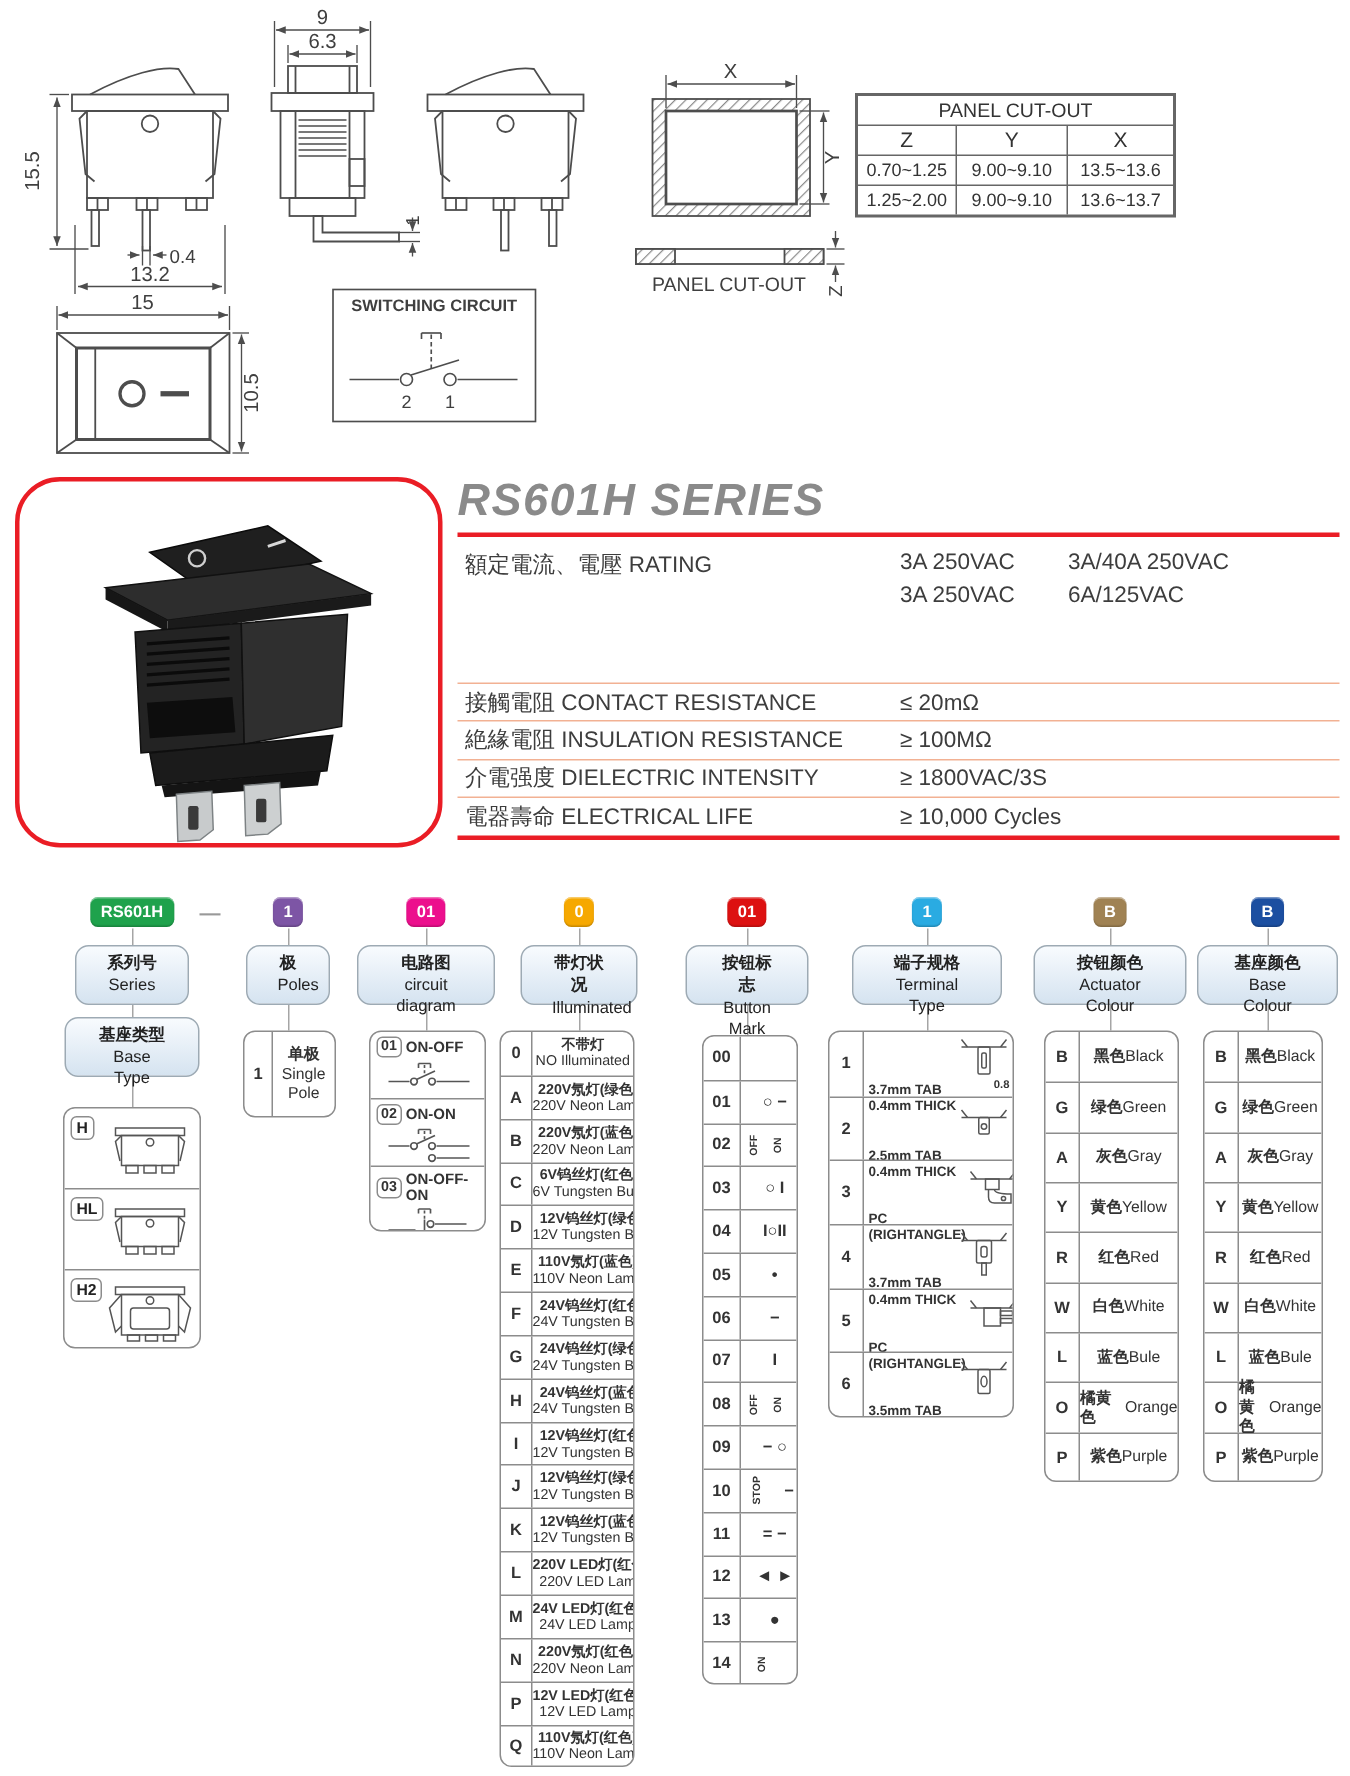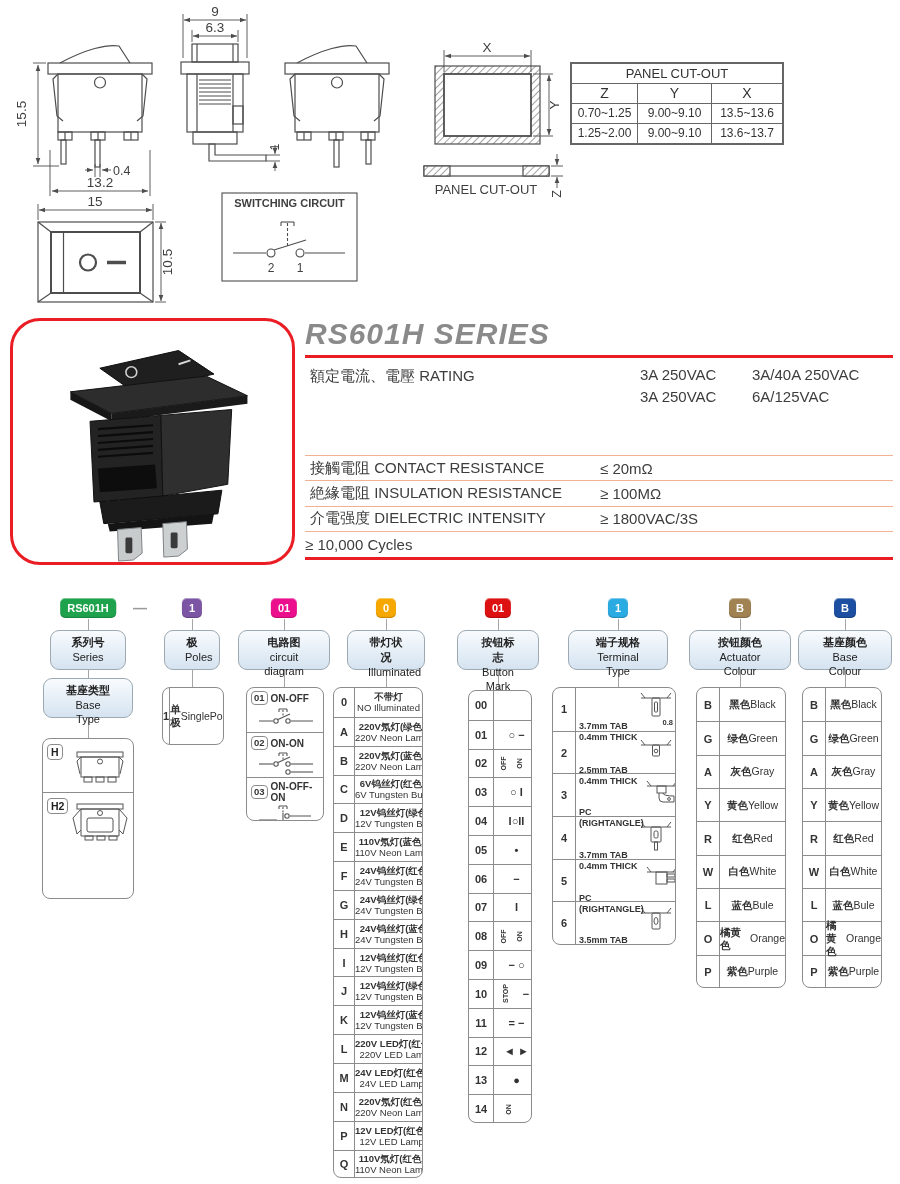--- a/index.html
+++ b/index.html
@@ -15,21 +15,21 @@
   .ct-cell{height:19px;line-height:19px;text-align:center;font-size:12px;color:#333;
            border-right:1px solid #666;border-bottom:1px solid #666;}
   .ct-cell.hd{font-size:14px;}
   .ct-cell.last{border-right:none;}
   .ct-cell.bot{border-bottom:none;}
 
   
   .photo-frame{left:10px;top:318px;width:279px;height:241px;border:3px solid #e32126;border-radius:30px;background:#fff;}
   .series-title{left:305px;top:317px;font-size:30px;font-style:italic;font-weight:bold;color:#8a8a8a;letter-spacing:1px;}
   .redline{left:305px;top:355px;width:588px;height:3px;background:#ea1d25;}
-  .rating{left:305px;top:364px;width:588px;display:flex;font-size:15px;color:#3d3d3d;gap:40px;}
+  .rating{left:305px;top:364px;width:588px;display:flex;font-size:15px;color:#3d3d3d;}
   .rating-label{width:290px;padding:3px 0 0 5px;}
   .rating-values{line-height:22px;}
   .rating-values .v1{display:inline-block;width:112px;}
   .specs{left:305px;top:455px;width:588px;border-bottom:3px solid #ea1d25;}
   .spec-row{display:flex;height:24.4px;align-items:center;border-top:1px solid #f2b193;font-size:15px;color:#3d3d3d;}
   .spec-label{width:290px;padding-left:5px;}
 
   
   .badge{position:absolute;top:598px;height:20px;line-height:20px;border-radius:5px;color:#fff;
          font-size:11px;font-weight:bold;text-align:center;padding:0 7px;transform:translateX(-50%);
@@ -49,21 +49,21 @@
   .st-row{height:53.3px;position:relative;}
   .st-row.h2r{height:53.4px;}
   .st-code{position:absolute;left:4px;top:5px;border:1px solid #8c8c8c;border-radius:4px;background:#fff;
            font-size:10.5px;font-weight:bold;padding:0 3px;line-height:14px;color:#222;}
   .st-fig{position:absolute;right:4px;top:5px;}
 
   
   .pl-wrap{display:flex;height:100%;}
   .pl-code{width:18px;border-right:1px solid #8c8c8c;display:flex;align-items:center;justify-content:center;
            font-size:11px;font-weight:bold;}
-  .pl-txt{flex:1;display:flex;flex-direction:row;align-items:center;justify-content:center;line-height:13px;}
+  .pl-txt{flex:1;display:flex;flex-direction:column;align-items:center;justify-content:center;line-height:13px;}
   .pl-txt .cn{font-size:10.5px;font-weight:bold;}
   .pl-txt .en{font-size:10.5px;}
 
   
   .cc-row{height:44.3px;padding:3px 0 0 4px;}
   .cc-head{display:flex;align-items:center;gap:3px;}
   .cc-code{border:1px solid #8c8c8c;border-radius:4px;font-size:9.5px;font-weight:bold;padding:0 2px;line-height:12px;}
   .cc-name{font-size:10px;font-weight:bold;}
   .cc-sym{display:block;margin:1px auto 0;}
 
@@ -325,20 +325,21 @@
     </div>
     <div class="spec-row">
       <div class="spec-label">絶緣電阻 INSULATION RESISTANCE</div>
       <div class="spec-value">≥ 100MΩ</div>
     </div>
     <div class="spec-row">
       <div class="spec-label">介電强度 DIELECTRIC INTENSITY</div>
       <div class="spec-value">≥ 1800VAC/3S</div>
     </div>
     <div class="spec-row">
+      <div class="spec-label">電器壽命 ELECTRICAL LIFE</div>
       <div class="spec-value">≥ 10,000 Cycles</div>
     </div>
 </div>
 
 <span class="badge" style="left: 88px; background-color: rgb(31, 162, 76);">RS601H</span>
 <span class="dash" style="left:140px">—</span>
 <span class="badge" style="left: 192px; background-color: rgb(125, 85, 165);">1</span>
 <span class="badge" style="left: 284px; background-color: rgb(236, 15, 141);">01</span>
 <span class="badge" style="left: 386px; background-color: rgb(246, 168, 0);">0</span>
 <span class="badge" style="left: 498px; background-color: rgb(221, 17, 17);">01</span>
@@ -409,20 +410,34 @@
         <rect x="6" y="8" width="46" height="5"></rect>
           <rect x="10" y="13" width="38" height="20"></rect>
         <circle cx="29" cy="17.5" r="2.5"></circle>
           <path d="M10,13 L6,17 L9,30 M48,13 L52,17 L49,30"></path>
         <rect x="13" y="33" width="8" height="5"></rect>
           <rect x="25" y="33" width="8" height="5"></rect>
           <rect x="37" y="33" width="8" height="5"></rect>
       </g>
     </svg>
   </div>
+  <div class="st-row rw">
+    <span class="st-code">HL</span>
+    <svg class="st-fig" width="58" height="44" viewBox="0 0 58 44">
+      <g stroke="#555" fill="none" stroke-width="1">
+        <rect x="6" y="8" width="46" height="5"></rect>
+          <rect x="10" y="13" width="38" height="20"></rect>
+        <circle cx="29" cy="17.5" r="2.5"></circle>
+          <path d="M10,13 L6,17 L9,30 M48,13 L52,17 L49,30"></path>
+        <rect x="13" y="33" width="8" height="5"></rect>
+          <rect x="25" y="33" width="8" height="5"></rect>
+          <rect x="37" y="33" width="8" height="5"></rect>
+      </g>
+    </svg>
+  </div>
   <div class="st-row rw h2r">
     <span class="st-code">H2</span>
     <svg class="st-fig" width="58" height="46" viewBox="0 0 58 46">
       <g stroke="#555" fill="none" stroke-width="1">
         <rect x="6" y="6" width="46" height="5"></rect>
           <circle cx="29" cy="15" r="2.5"></circle>
         <polygon points="10,11 48,11 48,38 10,38"></polygon>
         <path d="M10,11 L2,20 L6,36 L10,32 M48,11 L56,20 L52,36 L48,32"></path>
         <rect x="16" y="20" width="26" height="14" rx="2"></rect>
         <rect x="14" y="38" width="8" height="4"></rect>

